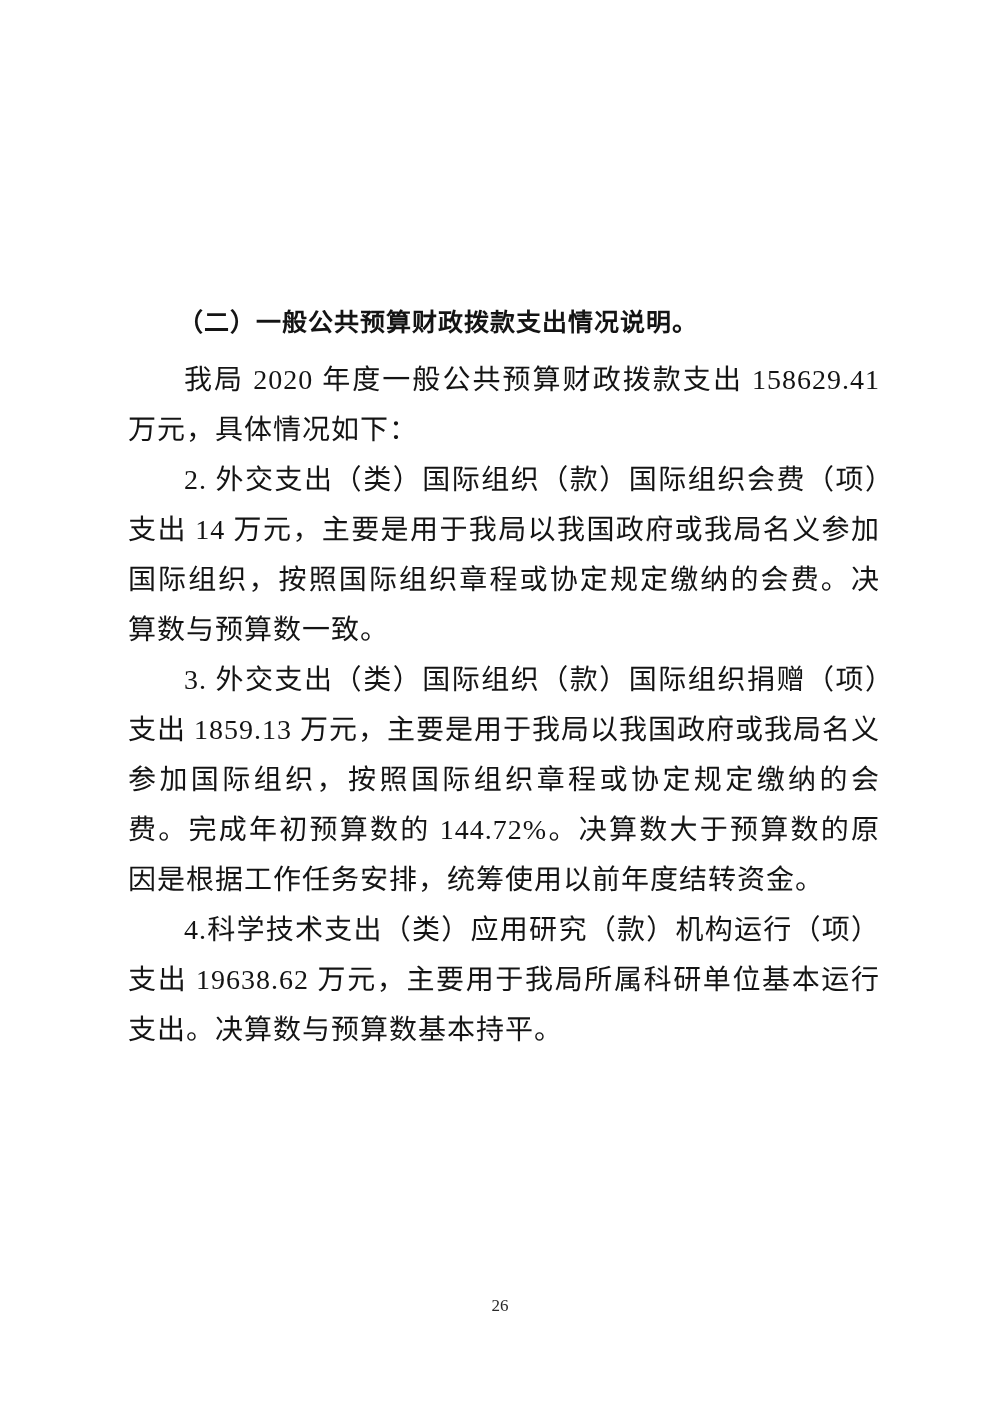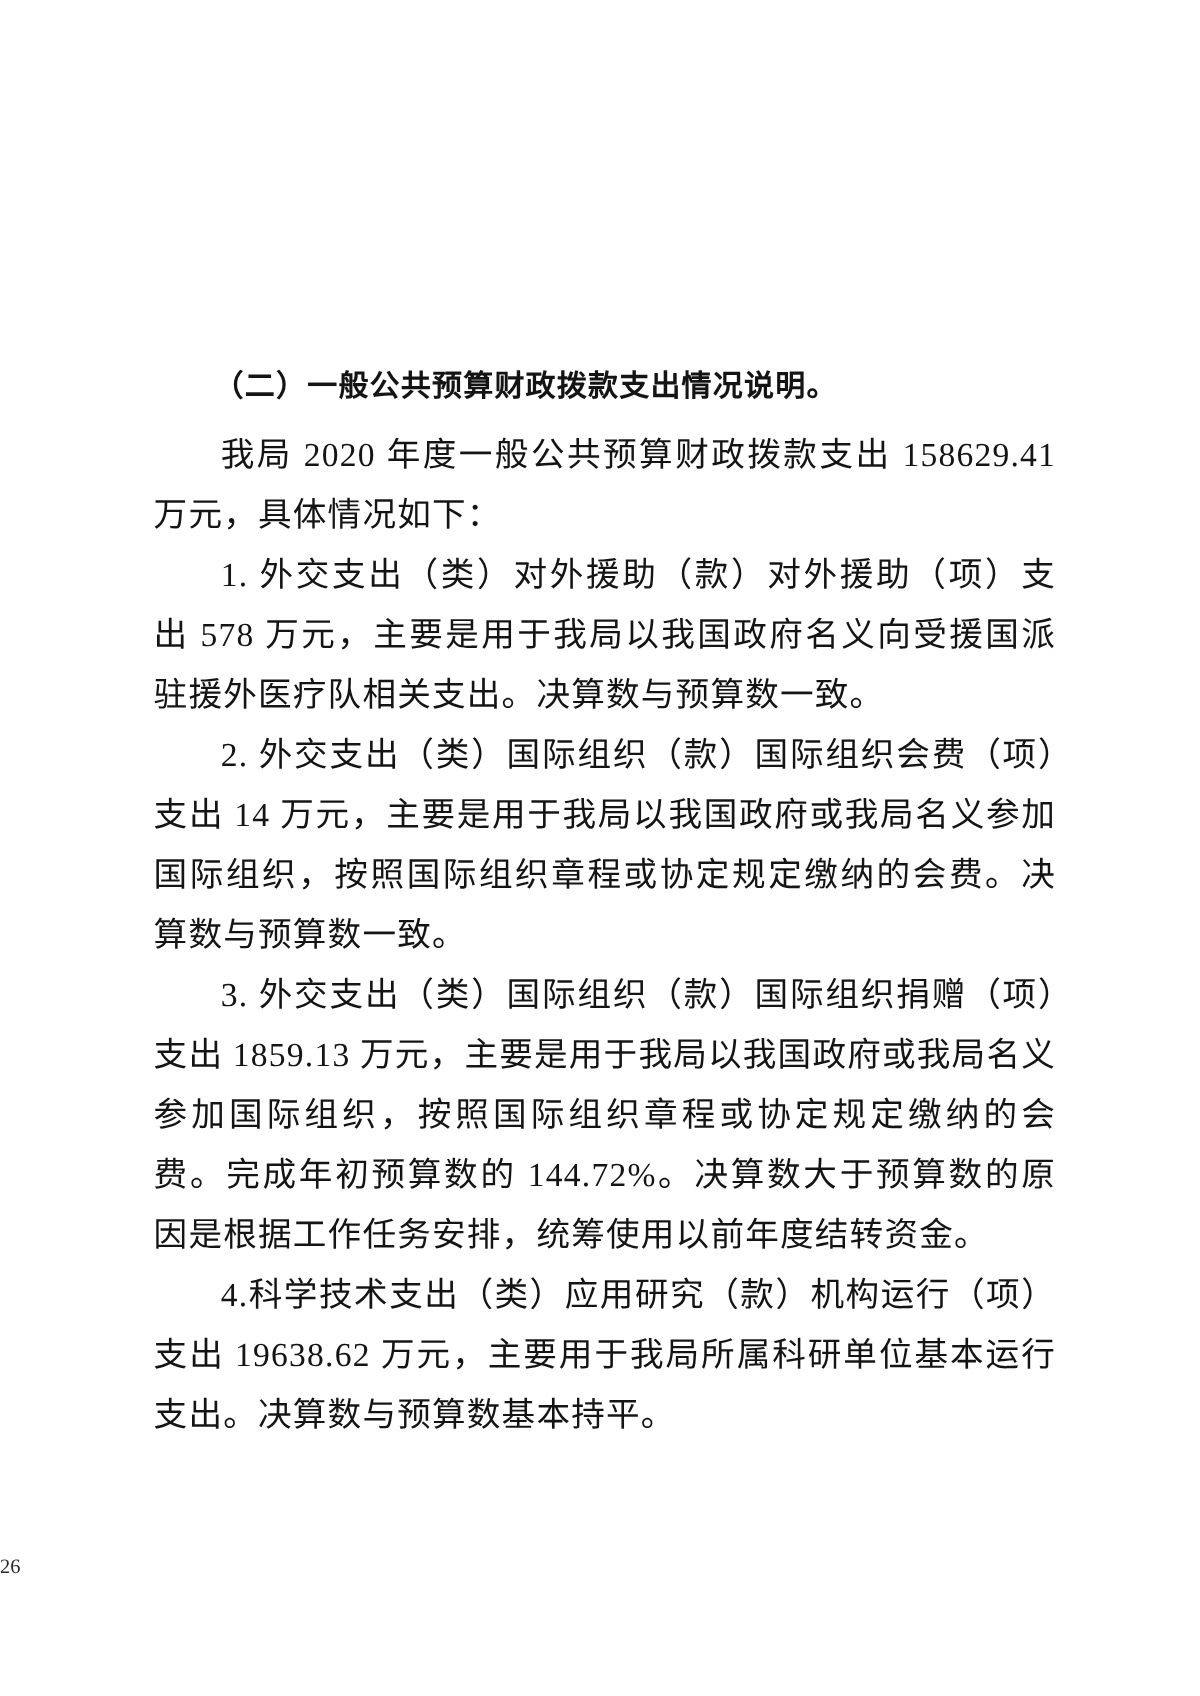--- a/index.html
+++ b/index.html
@@ -37,33 +37,32 @@
     line-height: 50px;
     text-indent: 2em;
     letter-spacing: 1px;
     margin: 0;
   }
   .page-footer {
     position: absolute;
     left: 0;
     width: 100%;
     top: 1296px;
-    text-align: left;
+    text-align: center;
     font-size: 17px;
     color: #2a2a2a;
     font-family: "Liberation Serif", "DejaVu Serif", serif;
   }
 </style>
 </head>
 <body>
 
 <div class="page">
   <div class="content">
     <h2 class="heading">（二）一般公共预算财政拨款支出情况说明。</h2>
     <p class="para">我局 2020 年度一般公共预算财政拨款支出 158629.41 万元，具体情况如下：</p>
-    <p class="para">1. 外交支出（类）对外援助（款）对外援助（项）支出 578 万元，主要是用于我局以我国政府名义向受援国派驻援外医疗队相关支出。决算数与预算数一致。</p>
     <p class="para">2. 外交支出（类）国际组织（款）国际组织会费（项）支出 14 万元，主要是用于我局以我国政府或我局名义参加国际组织，按照国际组织章程或协定规定缴纳的会费。决算数与预算数一致。</p>
     <p class="para">3. 外交支出（类）国际组织（款）国际组织捐赠（项）支出 1859.13 万元，主要是用于我局以我国政府或我局名义参加国际组织，按照国际组织章程或协定规定缴纳的会费。完成年初预算数的 144.72%。决算数大于预算数的原因是根据工作任务安排，统筹使用以前年度结转资金。</p>
     <p class="para">4.科学技术支出（类）应用研究（款）机构运行（项）支出 19638.62 万元，主要用于我局所属科研单位基本运行支出。决算数与预算数基本持平。</p>
   </div>
 
   <div class="page-footer">26</div>
 </div>
 
 </body></html>

